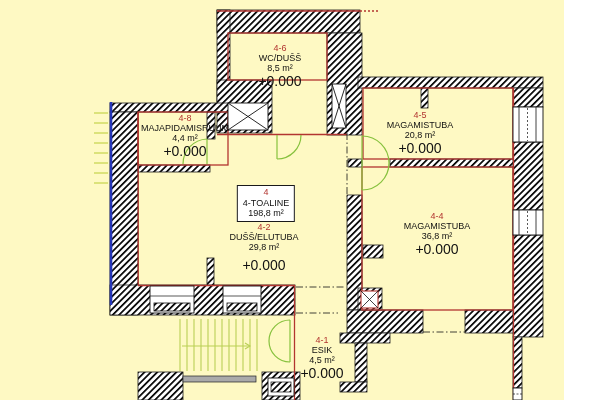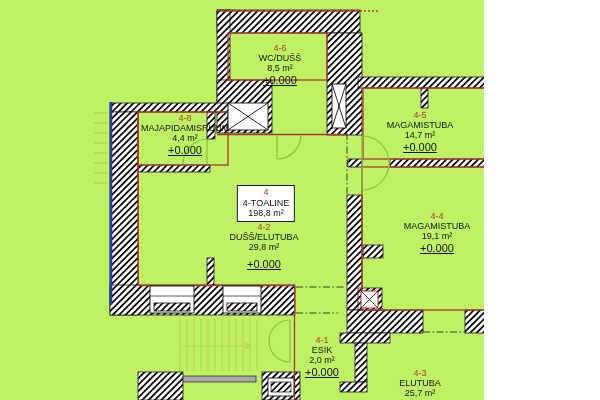--- a/index.html
+++ b/index.html
@@ -1,22 +1,22 @@
 <!DOCTYPE html>
 <html><head>
 <meta charset="utf-8">
 <style>
   html,body{margin:0;padding:0;background:#fff;}
-  #stage{position:relative;width:484px;height:400px;background:#bef264;overflow:hidden;
+  #stage{position:relative;width:564px;height:400px;background:#fef9c3;overflow:hidden;
          font-family:"Liberation Sans",sans-serif;}
   #stage svg{position:absolute;left:0;top:0;}
   .lbl{position:absolute;transform:translateX(-50%);text-align:center;
        font-size:9px;line-height:1.12;color:#111;white-space:nowrap;}
   .num{color:#b23530;}
-  .elev{font-size:11px;text-decoration:underline;margin-top:1px;}
+  .elev{font-size:14px;margin-top:1px;}
   .elev-gap{margin-top:6px;}
   .apt{position:absolute;transform:translateX(-50%);border:1.4px solid #1a1a1a;background:#fff;
        padding:1px 5px 2px 5px;text-align:center;font-size:9px;line-height:1.18;color:#111;
        white-space:nowrap;}
 </style>
 </head>
 <body>
 
 <div id="stage">
 
@@ -195,50 +195,45 @@
 <div class="lbl" style="left:185px;top:113px">
   <div class="num">4-8</div>
   <div class="name">MAJAPIDAMISRUUM</div>
   <div class="area">4,4 m²</div>
   <div class="elev">+0.000</div>
 </div>
 
 <div class="lbl" style="left:420px;top:110px">
   <div class="num">4-5</div>
   <div class="name">MAGAMISTUBA</div>
-  <div class="area">14,7 m²</div>
+  <div class="area">20,8 m²</div>
   <div class="elev">+0.000</div>
 </div>
 
 <div class="apt" style="left:266px;top:185px">
   <div class="num">4</div>
   <div>4-TOALINE</div>
   <div>198,8 m²</div>
 </div>
 
 <div class="lbl" style="left:264px;top:222px">
   <div class="num">4-2</div>
   <div class="name">DUŠŠ/ELUTUBA</div>
   <div class="area">29,8 m²</div>
   <div class="elev elev-gap">+0.000</div>
 </div>
 
 <div class="lbl" style="left:437px;top:211px">
   <div class="num">4-4</div>
   <div class="name">MAGAMISTUBA</div>
-  <div class="area">19,1 m²</div>
+  <div class="area">36,8 m²</div>
   <div class="elev">+0.000</div>
 </div>
 
 <div class="lbl" style="left:322px;top:335px">
   <div class="num">4-1</div>
   <div class="name">ESIK</div>
-  <div class="area">2,0 m²</div>
-  <div class="elev">+0.000</div>
-</div>
-
-<div class="lbl" style="left:420px;top:368px">
-  <div class="num">4-3</div>
-  <div class="name">ELUTUBA</div>
-  <div class="area">25,7 m²</div>
-</div>
+  <div class="area">4,5 m²</div>
+  <div class="elev">+0.000</div>
+</div>
+
 
 </div>
 
 </body></html>

